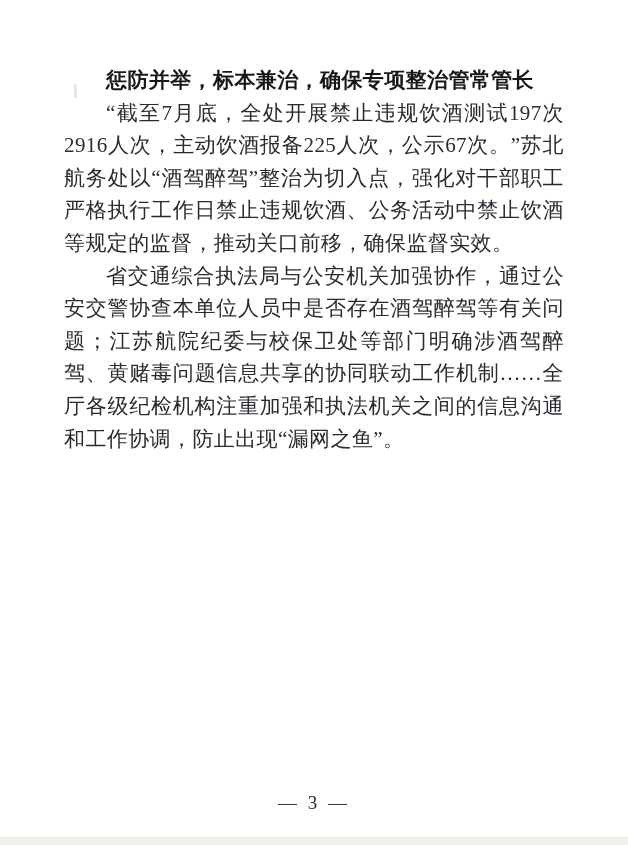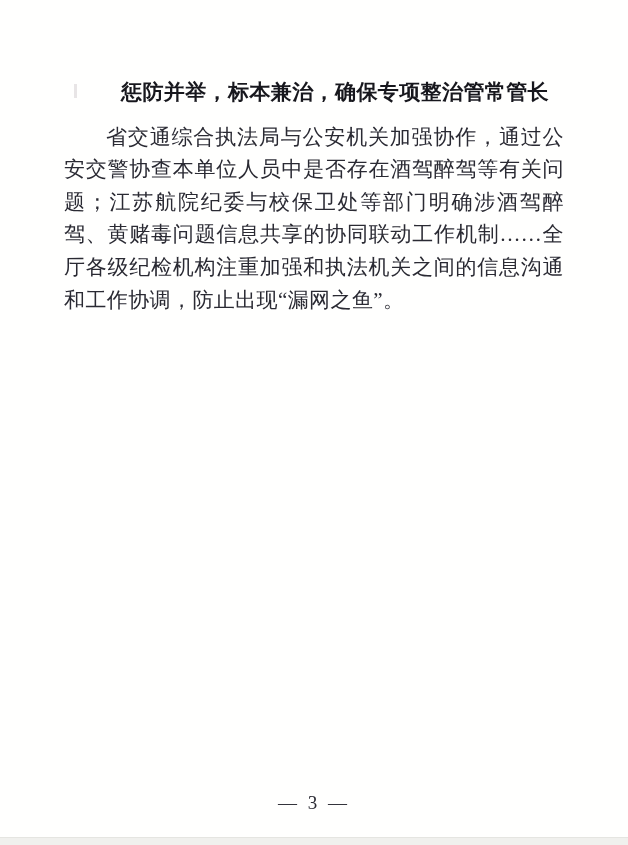--- a/index.html
+++ b/index.html
@@ -29,29 +29,29 @@
     letter-spacing: 0.4px;
   }
   .content p {
     margin: 0;
     padding: 0;
   }
   .content p.indent {
     text-indent: 2em;
   }
   .section-heading {
-    margin: 12px;
+    margin: 0;
     padding: 0;
     font-family: "Liberation Sans", "DejaVu Sans", sans-serif;
     font-size: 21px;
     line-height: 32.6px;
     font-weight: 700;
     color: #17171d;
     text-indent: 2em;
-    text-align: center;
+    text-align: left;
     letter-spacing: 0.4px;
   }
   .page-footer {
     position: absolute;
     left: 0;
     right: 0;
     top: 792px;
     text-align: center;
     font-size: 19px;
     color: #2a2a33;
@@ -81,20 +81,21 @@
 <body>
 
 <div class="page">
   <div class="scan-speck"></div>
 
   <div class="content">
 
     <h2 class="section-heading">惩防并举，标本兼治，确保专项整治管常管长</h2>
 
 
+    <p class="indent">“截至7月底，全处开展禁止违规饮酒测试197次2916人次，主动饮酒报备225人次，公示67次。”苏北航务处以“酒驾醉驾”整治为切入点，强化对干部职工严格执行工作日禁止违规饮酒、公务活动中禁止饮酒等规定的监督，推动关口前移，确保监督实效。</p>
 
     <p class="indent">省交通综合执法局与公安机关加强协作，通过公安交警协查本单位人员中是否存在酒驾醉驾等有关问题；江苏航院纪委与校保卫处等部门明确涉酒驾醉驾、黄赌毒问题信息共享的协同联动工作机制……全厅各级纪检机构注重加强和执法机关之间的信息沟通和工作协调，防止出现“漏网之鱼”。</p>
 
   </div>
 
   <div class="page-footer">— 3 —</div>
 
   <div class="scan-bottom-strip"></div>
 </div>
 

